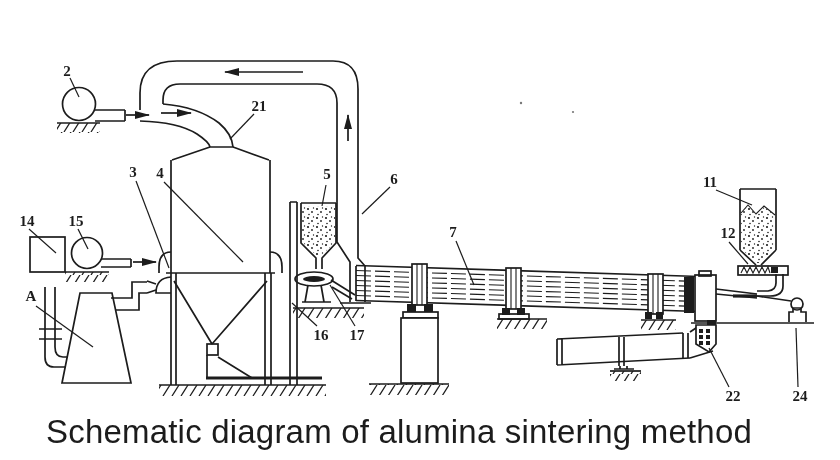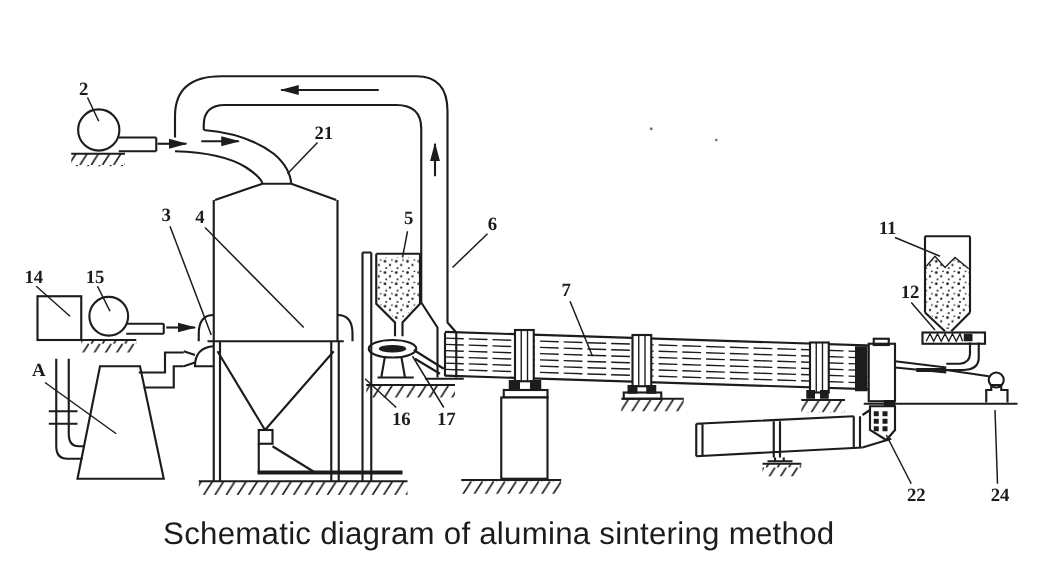--- a/index.html
+++ b/index.html
@@ -10,21 +10,21 @@
   .s  { stroke:var(--ink); fill:none; stroke-width:1.7; }
   .s1 { stroke:var(--ink); fill:none; stroke-width:1.1; }
   .ld { stroke:var(--ink); fill:none; stroke-width:1.2; }
   .fw { stroke:var(--ink); fill:#ffffff; stroke-width:1.7; }
   .fk { fill:var(--ink); stroke:none; }
   .thick { stroke:var(--ink); fill:none; stroke-width:3.2; }
   .dash { stroke:var(--ink); fill:none; stroke-width:1.1; stroke-dasharray:15 4; }
   .lbl { font-family:"Liberation Serif", serif; font-weight:bold; font-size:15px;
          fill:var(--ink); text-anchor:middle; }
   .caption { position:absolute; left:399px; top:413px; transform:translateX(-50%);
-             font-size:25px; color:var(--ink); white-space:nowrap; letter-spacing:.2px; }
+             font-size:33px; color:var(--ink); white-space:nowrap; letter-spacing:.2px; }
 </style>
 </head>
 <body>
 
 <div class="page">
 <svg width="840" height="460" viewBox="0 0 840 460">
   <defs>
     <marker id="mr" markerUnits="userSpaceOnUse" markerWidth="16" markerHeight="12" refX="14" refY="5" orient="auto">
       <path d="M0,1 L15,5 L0,9 Z" fill="#1c1c1c"></path>
     </marker>

